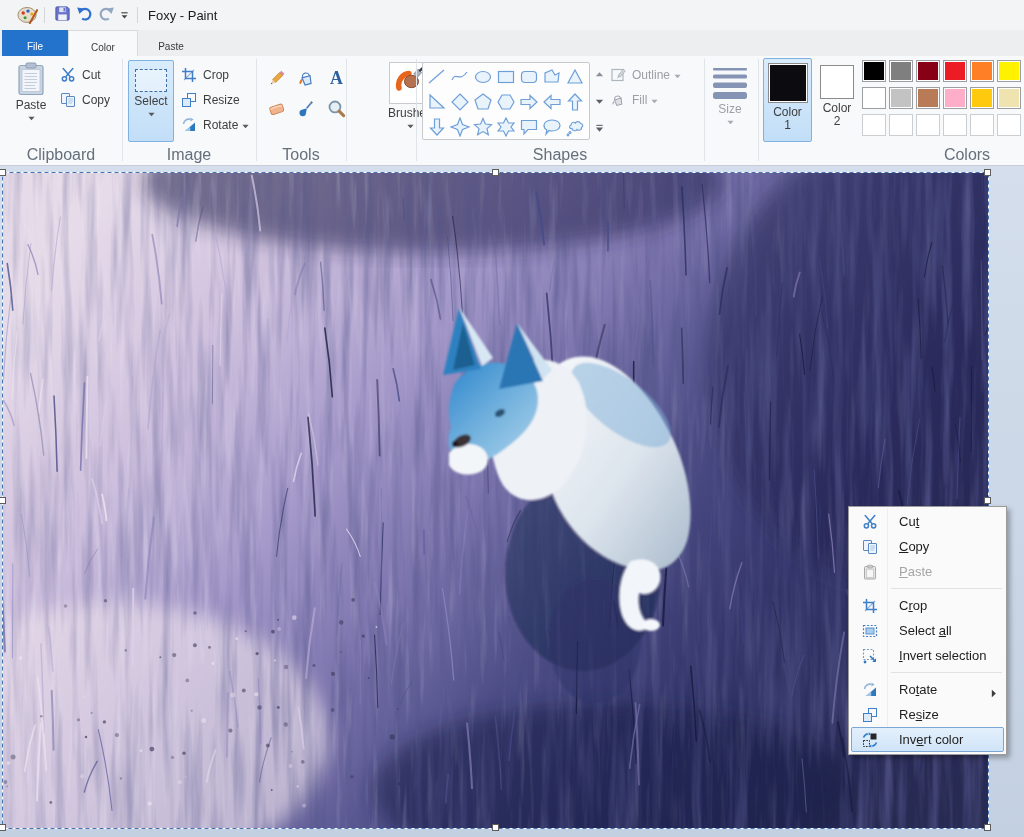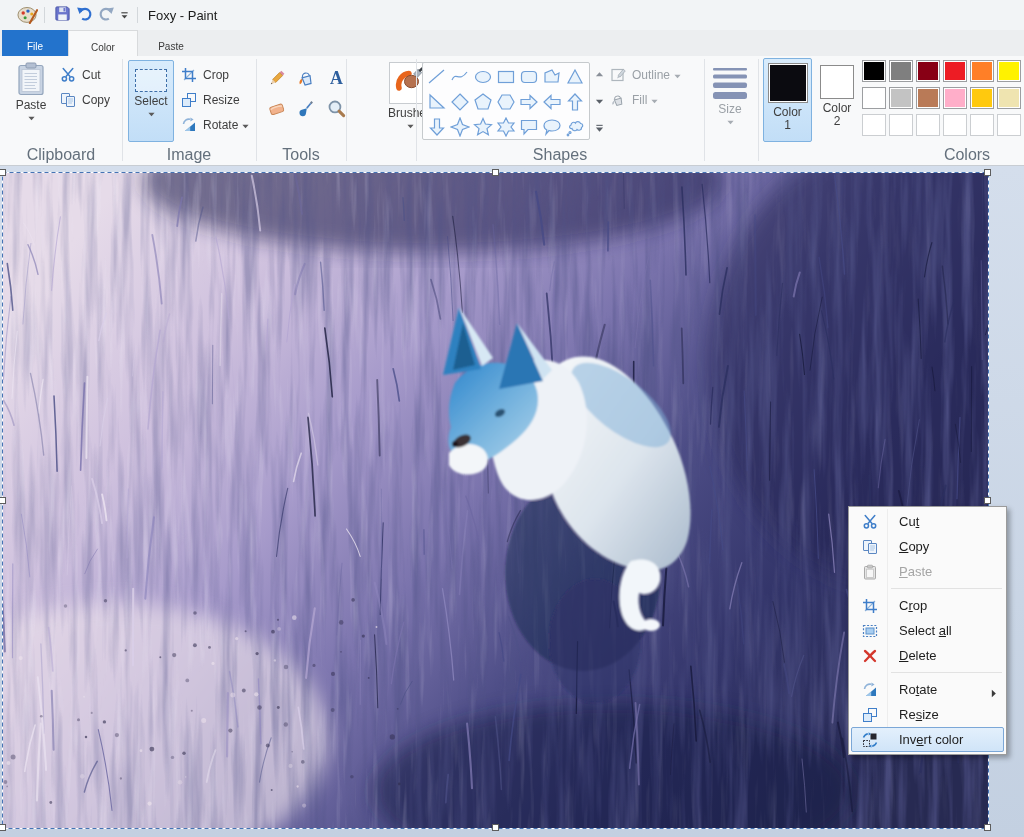--- a/index.html
+++ b/index.html
@@ -958,27 +958,27 @@
           <svg viewBox="0 0 16 16">
             <rect x="1.5" y="2.5" width="13" height="11" fill="none" stroke="#4a7fc1" stroke-width="1.2" stroke-dasharray="2 1.6"></rect>
             <rect x="4" y="5" width="8" height="6" fill="#a8cdf0" stroke="#5d92cc"></rect>
           </svg>
         </span>
         <span class="mi-label">Select <u>a</u>ll</span>
       </div>
       <div class="menu-item">
         <span class="mi-icon">
           <svg viewBox="0 0 16 16">
-            <g stroke="#d4372c" stroke-width="2.3" stroke-linecap="round" fill="none">
-              <path d="M3 3 C6 5.5 10 10 13 13"></path>
-              <path d="M13 3 C10 5.5 6 10 3 13"></path>
-            </g>
-          </svg>
-        </span>
-        <span class="mi-label"><u>D</u>elete</span>
+            <rect x="1.5" y="1.5" width="10" height="10" fill="none" stroke="#7d9cc4" stroke-width="1.1" stroke-dasharray="2 1.5"></rect>
+            <path d="M8 8 L12.5 12.5" stroke="#2e78bd" stroke-width="1.6"></path>
+            <polygon points="14,14 14,10.2 10.2,14" fill="#2e78bd"></polygon>
+            <circle cx="3" cy="14" r="1.4" fill="#2e78bd"></circle>
+          </svg>
+        </span>
+        <span class="mi-label"><u>I</u>nvert selection</span>
       </div>
       <div class="menu-sep"></div>
       <div class="menu-item">
         <span class="mi-icon">
           <svg viewBox="0 0 16 16">
             <path d="M2.5 7 A5.5 5.5 0 0 1 9 2.2" fill="none" stroke="#8fb3d9" stroke-width="1.6"></path>
             <polygon points="9.4,0.4 9.4,4.6 12.6,2.5" fill="#8fb3d9"></polygon>
             <polygon points="4,14 14,14 14,5.5" fill="#2e78bd"></polygon>
             <polygon points="4,14 9.2,14 9.2,9.6" fill="#9ec7ea"></polygon>
           </svg>

